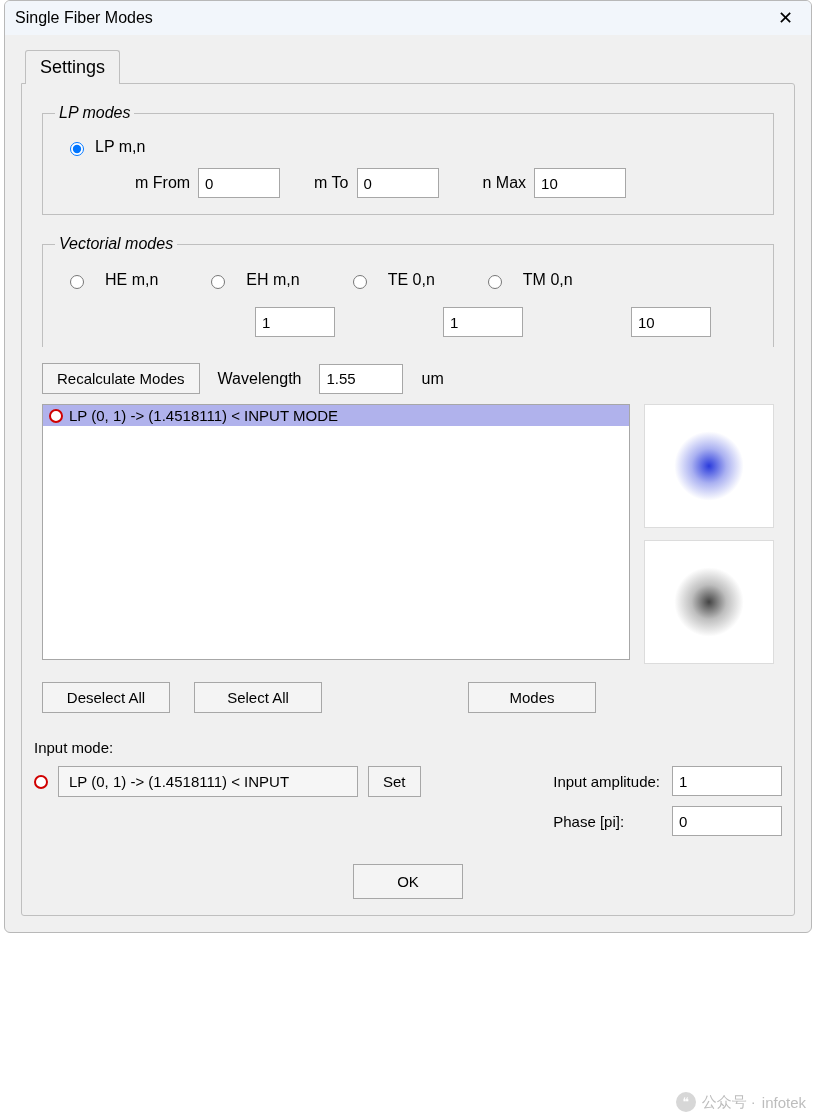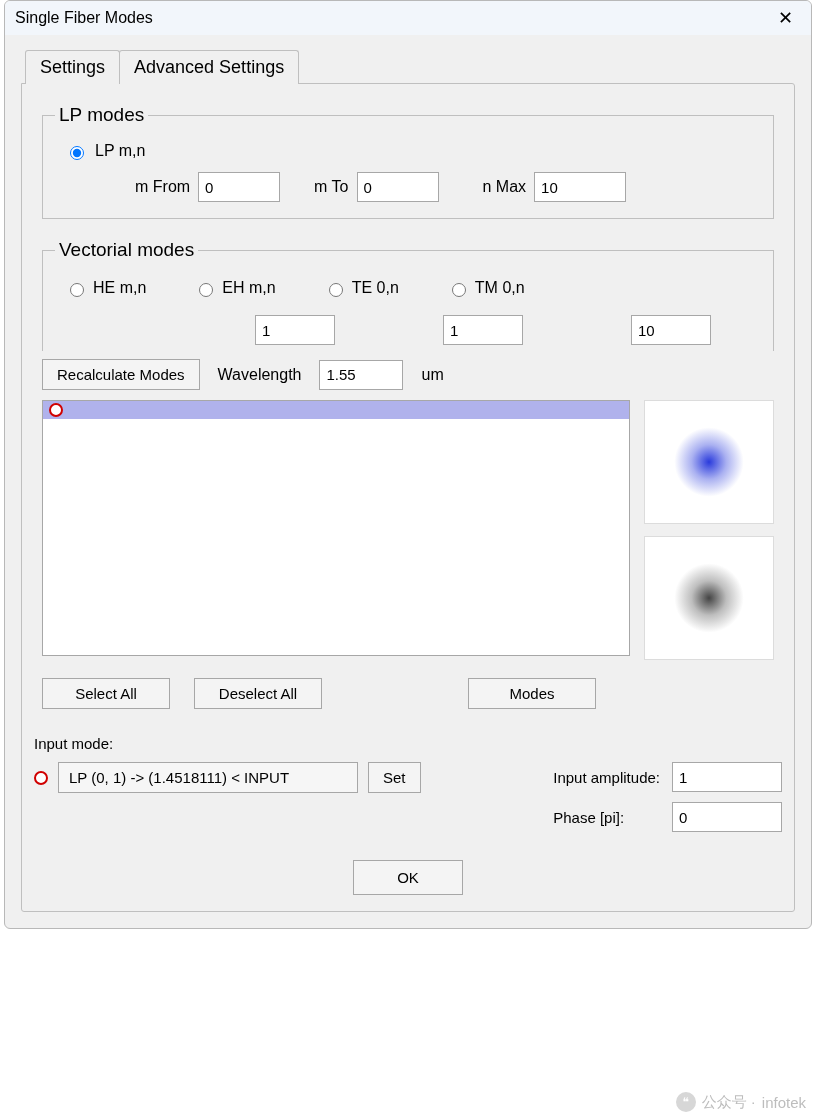--- a/index.html
+++ b/index.html
@@ -71,22 +71,23 @@
     padding: 10px 12px 12px 12px;
     border-radius: 0 3px 3px 3px;
     background: #f0f0f0;
   }
   fieldset.group {
     border: 1px solid #bfbfbf;
     margin: 10px 8px 10px 8px;
     padding: 10px 12px 16px 12px;
   }
   fieldset.group legend {
-    font-size: 19px;
+    font-size: 16px;
     padding: 0 4px;
+    font-style: italic;
   }
   .radio-row {
     display: flex;
     align-items: center;
     gap: 8px;
     margin: 6px 0 12px 10px;
     font-size: 16px;
   }
   .radio {
     width: 14px; height: 14px;
@@ -109,35 +110,35 @@
     font-size: 15px;
     padding: 2px 6px;
   }
   input.inp.wide { width: 92px; }
   .vect-radios {
     display: flex;
     gap: 48px;
     margin: 8px 0 0 10px;
     font-size: 16px;
   }
-  .vect-radios label { display: flex; align-items: center; gap: 6px; }
+  .vect-radios label { display: flex; align-items: center; gap: 18px; }
   .vect-inputs {
     display: flex;
     gap: 108px;
     margin: 18px 0 0 200px;
   }
   .vect-inputs input { width: 80px; }
   
   .vect-wrap { overflow: hidden; height: 122px; }
   
   .recalc-row {
     display: flex;
     align-items: center;
     gap: 18px;
-    margin: 8px 8px 10px 8px;
+    margin: 16px 8px 10px 8px;
   }
   button.btn {
     border: 1px solid #a7a7a7;
     background: #f4f4f4;
     padding: 6px 14px;
     font-size: 15px;
     cursor: pointer;
   }
   input.inp-wl { width: 84px; }
   
@@ -273,21 +274,20 @@
 <div class="window">
   <div class="titlebar">
     <span class="title">Single Fiber Modes</span>
     <span class="close-x">✕</span>
   </div>
 
   <div class="client">
 
     <div class="tabs">
       <div class="tab active">Settings</div>
-      <div class="tab inactive">Advanced Settings</div>
     </div>
 
     <div class="tab-body">
 
       <fieldset class="group">
         <legend>LP modes</legend>
         <div class="radio-row">
           <input type="radio" class="radio" checked="" style="">
           <span class="txt">LP m,n</span>
         </div>
@@ -336,35 +336,36 @@
         <button class="btn">Recalculate Modes</button>
         <span class="txt">Wavelength</span>
         <input class="inp inp-wl" value="1.55" style="">
         <span class="txt">um</span>
       </div>
 
       <div class="listrow">
         <div class="listbox">
           <div class="listitem selected">
             <span class="marker"></span>
+            <span>LP (0, 1) -&gt; (1.4518111) &lt; INPUT MODE</span>
           </div>
         </div>
         <div class="previews">
           <div class="preview">
             <div class="blob blue"></div>
           </div>
           <div class="preview">
             <div class="blob gray"></div>
           </div>
         </div>
       </div>
 
       <div class="sel-row">
+        <button class="btn">Deselect All</button>
         <button class="btn">Select All</button>
-        <button class="btn">Deselect All</button>
         <span class="spacer"></span>
         <button class="btn">Modes</button>
       </div>
 
       <div class="inputmode">
         <div class="lbl">Input mode:</div>
         <div class="im-row">
           <div class="im-left">
             <span class="marker"></span>
             <div class="im-box">LP (0, 1) -&gt; (1.4518111) &lt; INPUT</div>

